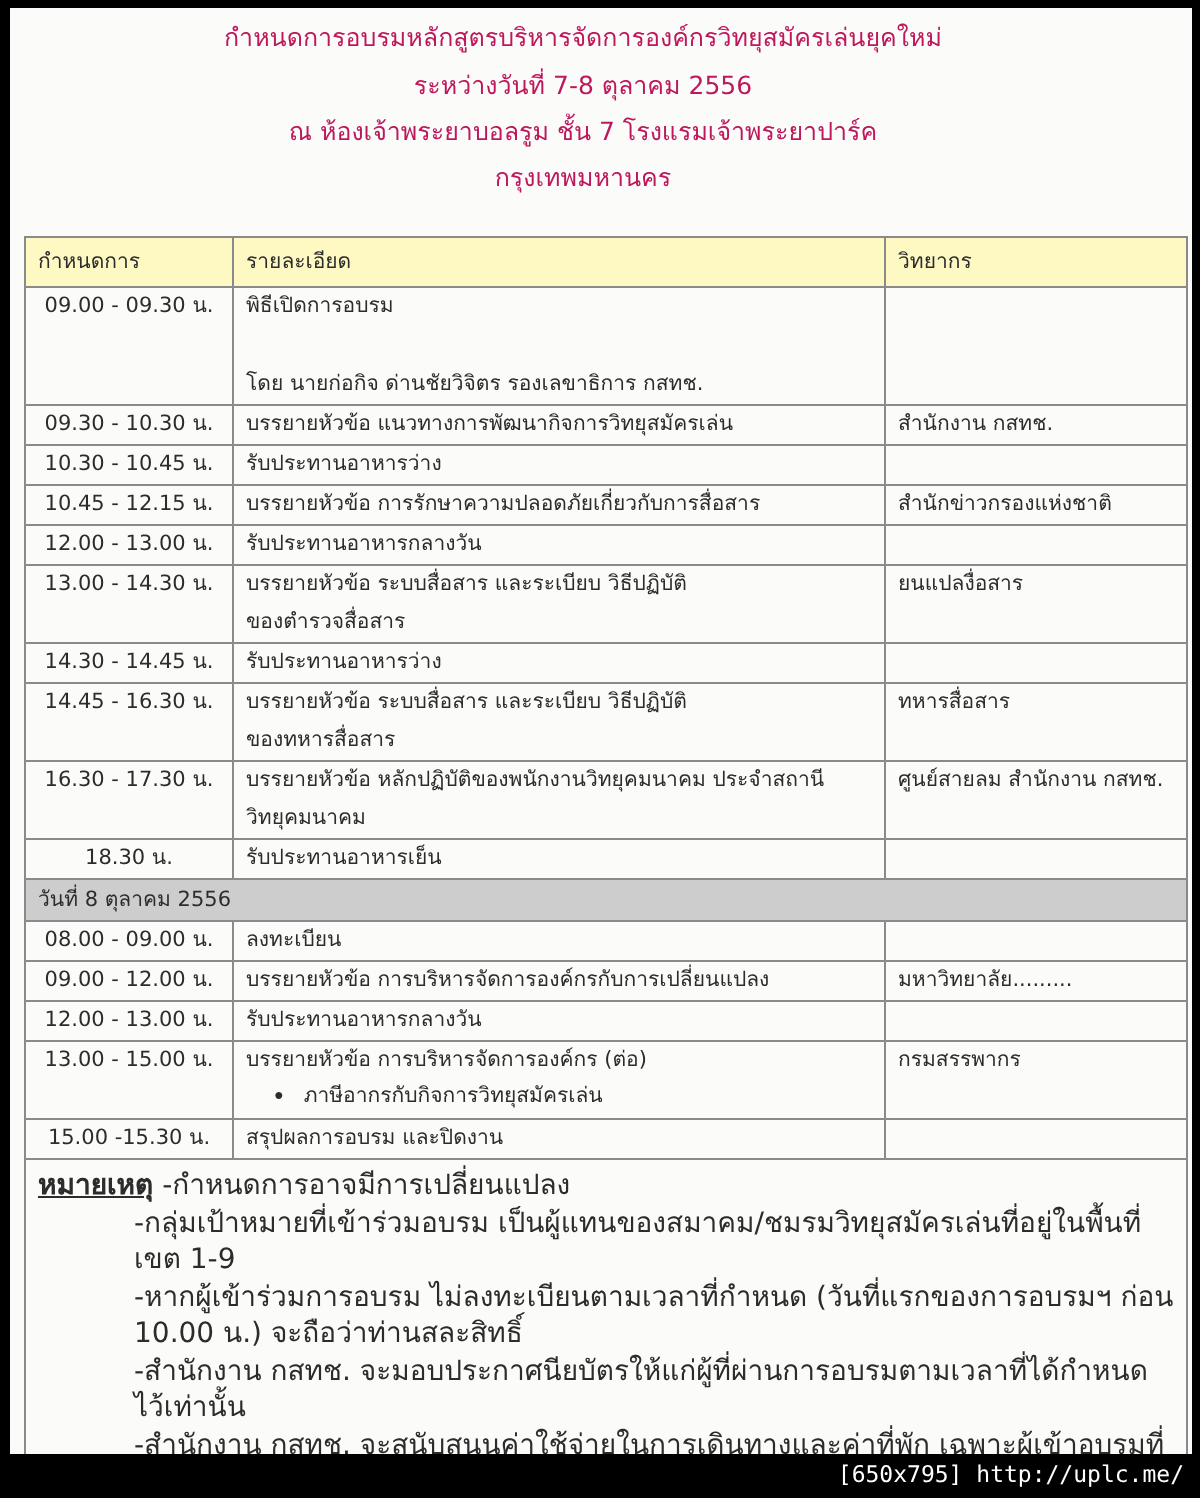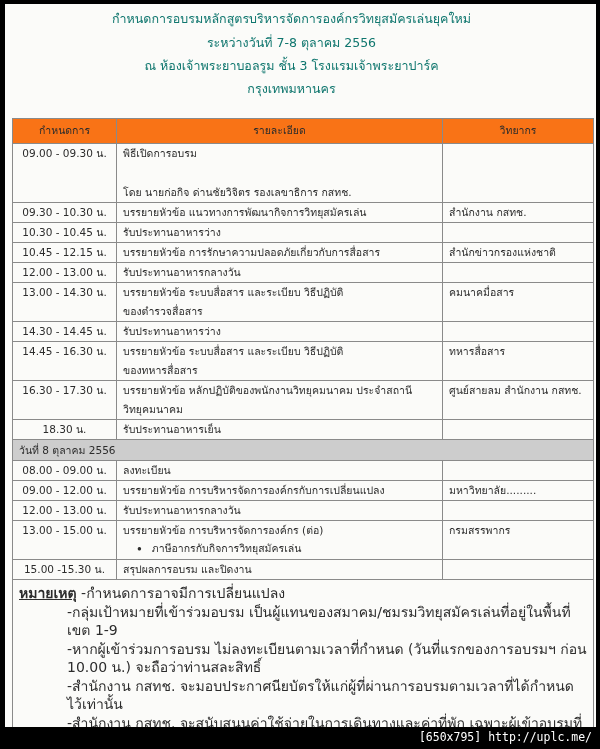--- a/index.html
+++ b/index.html
@@ -1,41 +1,41 @@
 <!DOCTYPE html>
 <html><head>
 <meta charset="utf-8">
 <style>
   html, body { margin:0; padding:0; }
   body { width:600px; height:749px; background:#000; position:relative; overflow:hidden;
          font-family:"DejaVu Sans", sans-serif; color:#2a2a2a; }
   .paper { position:absolute; left:5px; top:4px; width:591px; height:723px; background:#fbfbf9; overflow:hidden; }
-  .title { position:absolute; left:0; width:573px; text-align:center; font-size:12.5px; color:#0f766e; line-height:17px; }
+  .title { position:absolute; left:0; width:573px; text-align:center; font-size:12.5px; color:#be185d; line-height:17px; }
   .t1 { top:6px; } .t2 { top:30px; } .t3 { top:53px; } .t4 { top:76px; }
   table { position:absolute; left:7px; top:114px; width:581px; border-collapse:collapse; font-size:10.5px; table-layout:fixed; }
   td, th { border:1px solid #8a8a8a; padding:0 6px; vertical-align:top; line-height:19px; color:#2c2c2c; }
-  th { background:#f97316; font-weight:normal; height:24px; line-height:24px; text-align:center;font-family:Liberation Mono, monospace; }
+  th { background:#fef9c3; font-weight:normal; height:24px; line-height:24px; text-align:left; }
   .day td { background:#cdcdcd; height:20px; line-height:20px; }
   .time { text-align:center; white-space:nowrap; padding:0 2px; }
   .detail .sub { display:block; }
   .bullet { display:block; padding-left:14px;font-family:Liberation Mono, monospace; }
   .bullet::before { content:"●"; font-size:8px; margin-right:10px; position:relative; top:-1px; }
   .notes td { padding:4px 6px; font-size:14px; line-height:18.5px; }
   .notes .lbl { text-decoration:underline; font-weight:bold; }
   .notes .ind { display:block; padding-left:48px; }
   .footer { position:absolute; left:0; top:727px; width:600px; height:22px; background:#000; }
   .footer span { position:absolute; right:8px; top:3px; color:#fff; font-family:"DejaVu Sans Mono", monospace; font-size:11.5px; }
 </style>
 </head>
 <body>
 
 <div class="paper">
   <div class="title t1">กำหนดการอบรมหลักสูตรบริหารจัดการองค์กรวิทยุสมัครเล่นยุคใหม่</div>
   <div class="title t2">ระหว่างวันที่ 7-8 ตุลาคม 2556</div>
-  <div class="title t3">ณ ห้องเจ้าพระยาบอลรูม ชั้น 3 โรงแรมเจ้าพระยาปาร์ค</div>
+  <div class="title t3">ณ ห้องเจ้าพระยาบอลรูม ชั้น 7 โรงแรมเจ้าพระยาปาร์ค</div>
   <div class="title t4">กรุงเทพมหานคร</div>
 
   <table>
     <colgroup>
         <col style="width:104px">
         <col style="width:326px">
         <col style="width:151px">
       </colgroup>
     <thead>
       <tr>
@@ -80,21 +80,21 @@
             <span class="sub">รับประทานอาหารกลางวัน</span>
           </td>
           <td></td>
         </tr>
         <tr>
           <td class="time">13.00 - 14.30 น.</td>
           <td class="detail">
             <span class="sub">บรรยายหัวข้อ ระบบสื่อสาร และระเบียบ วิธีปฏิบัติ</span>
             <span class="sub">ของตำรวจสื่อสาร</span>
           </td>
-          <td>คมนาคมื่อสาร</td>
+          <td>ยนแปลงื่อสาร</td>
         </tr>
         <tr>
           <td class="time">14.30 - 14.45 น.</td>
           <td class="detail">
             <span class="sub">รับประทานอาหารว่าง</span>
           </td>
           <td></td>
         </tr>
         <tr>
           <td class="time">14.45 - 16.30 น.</td>

